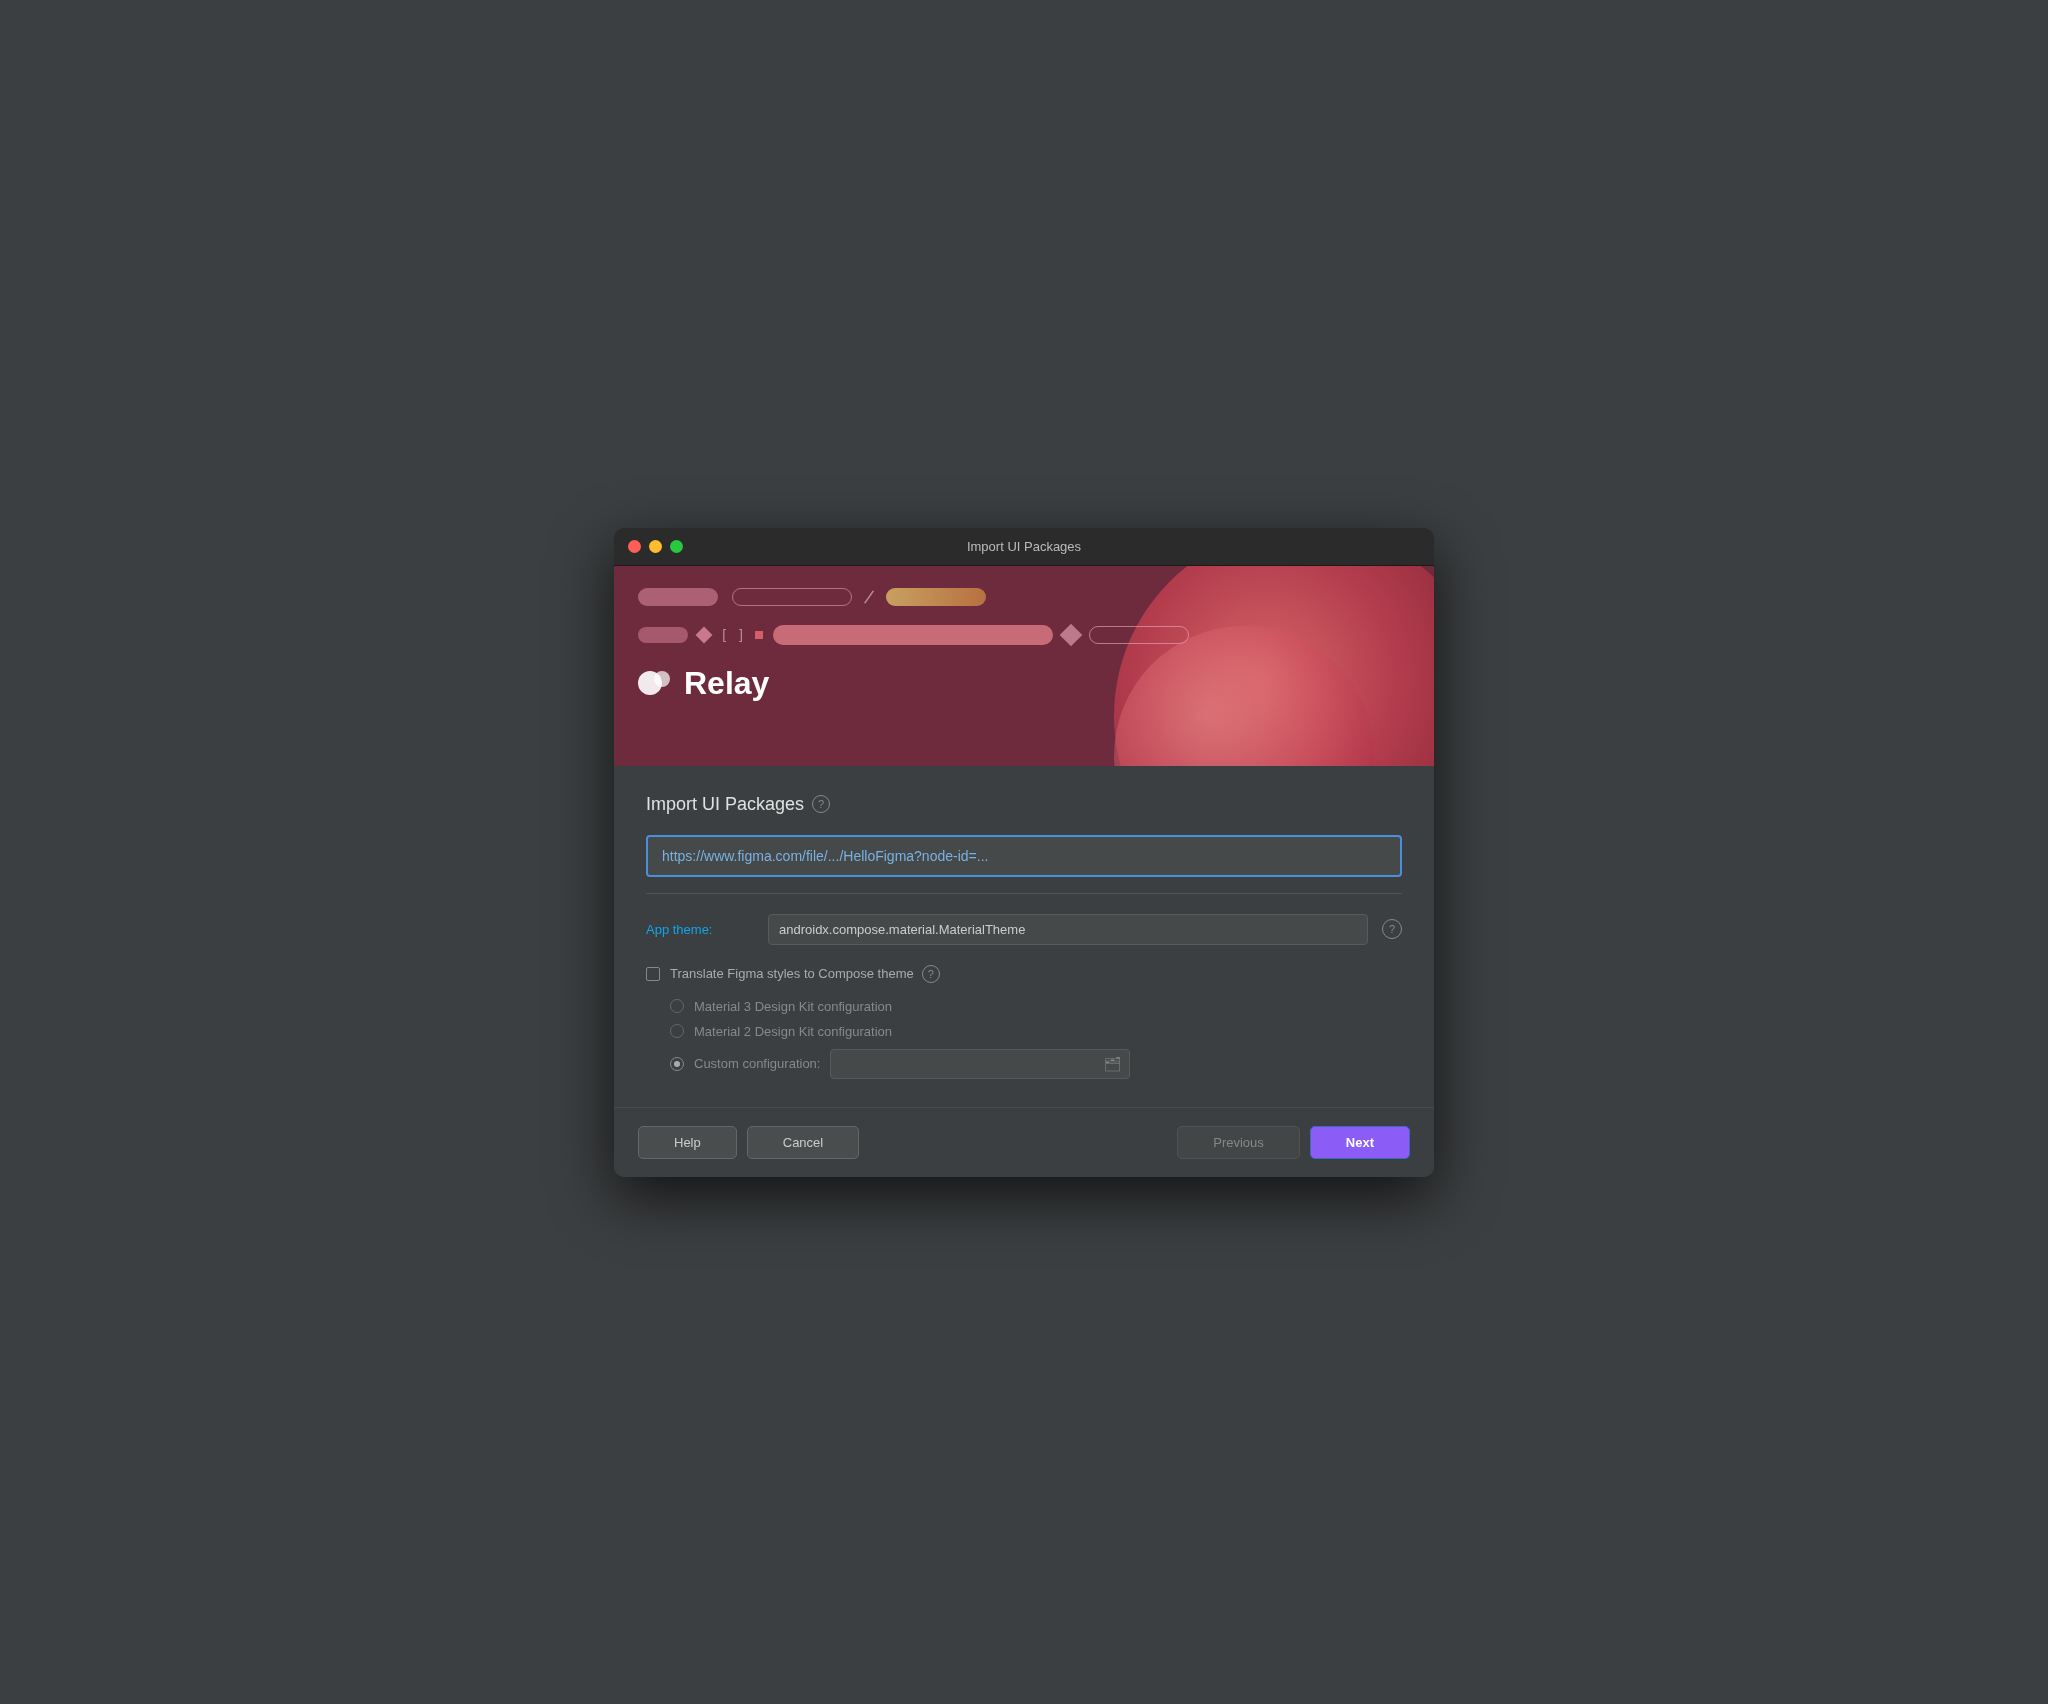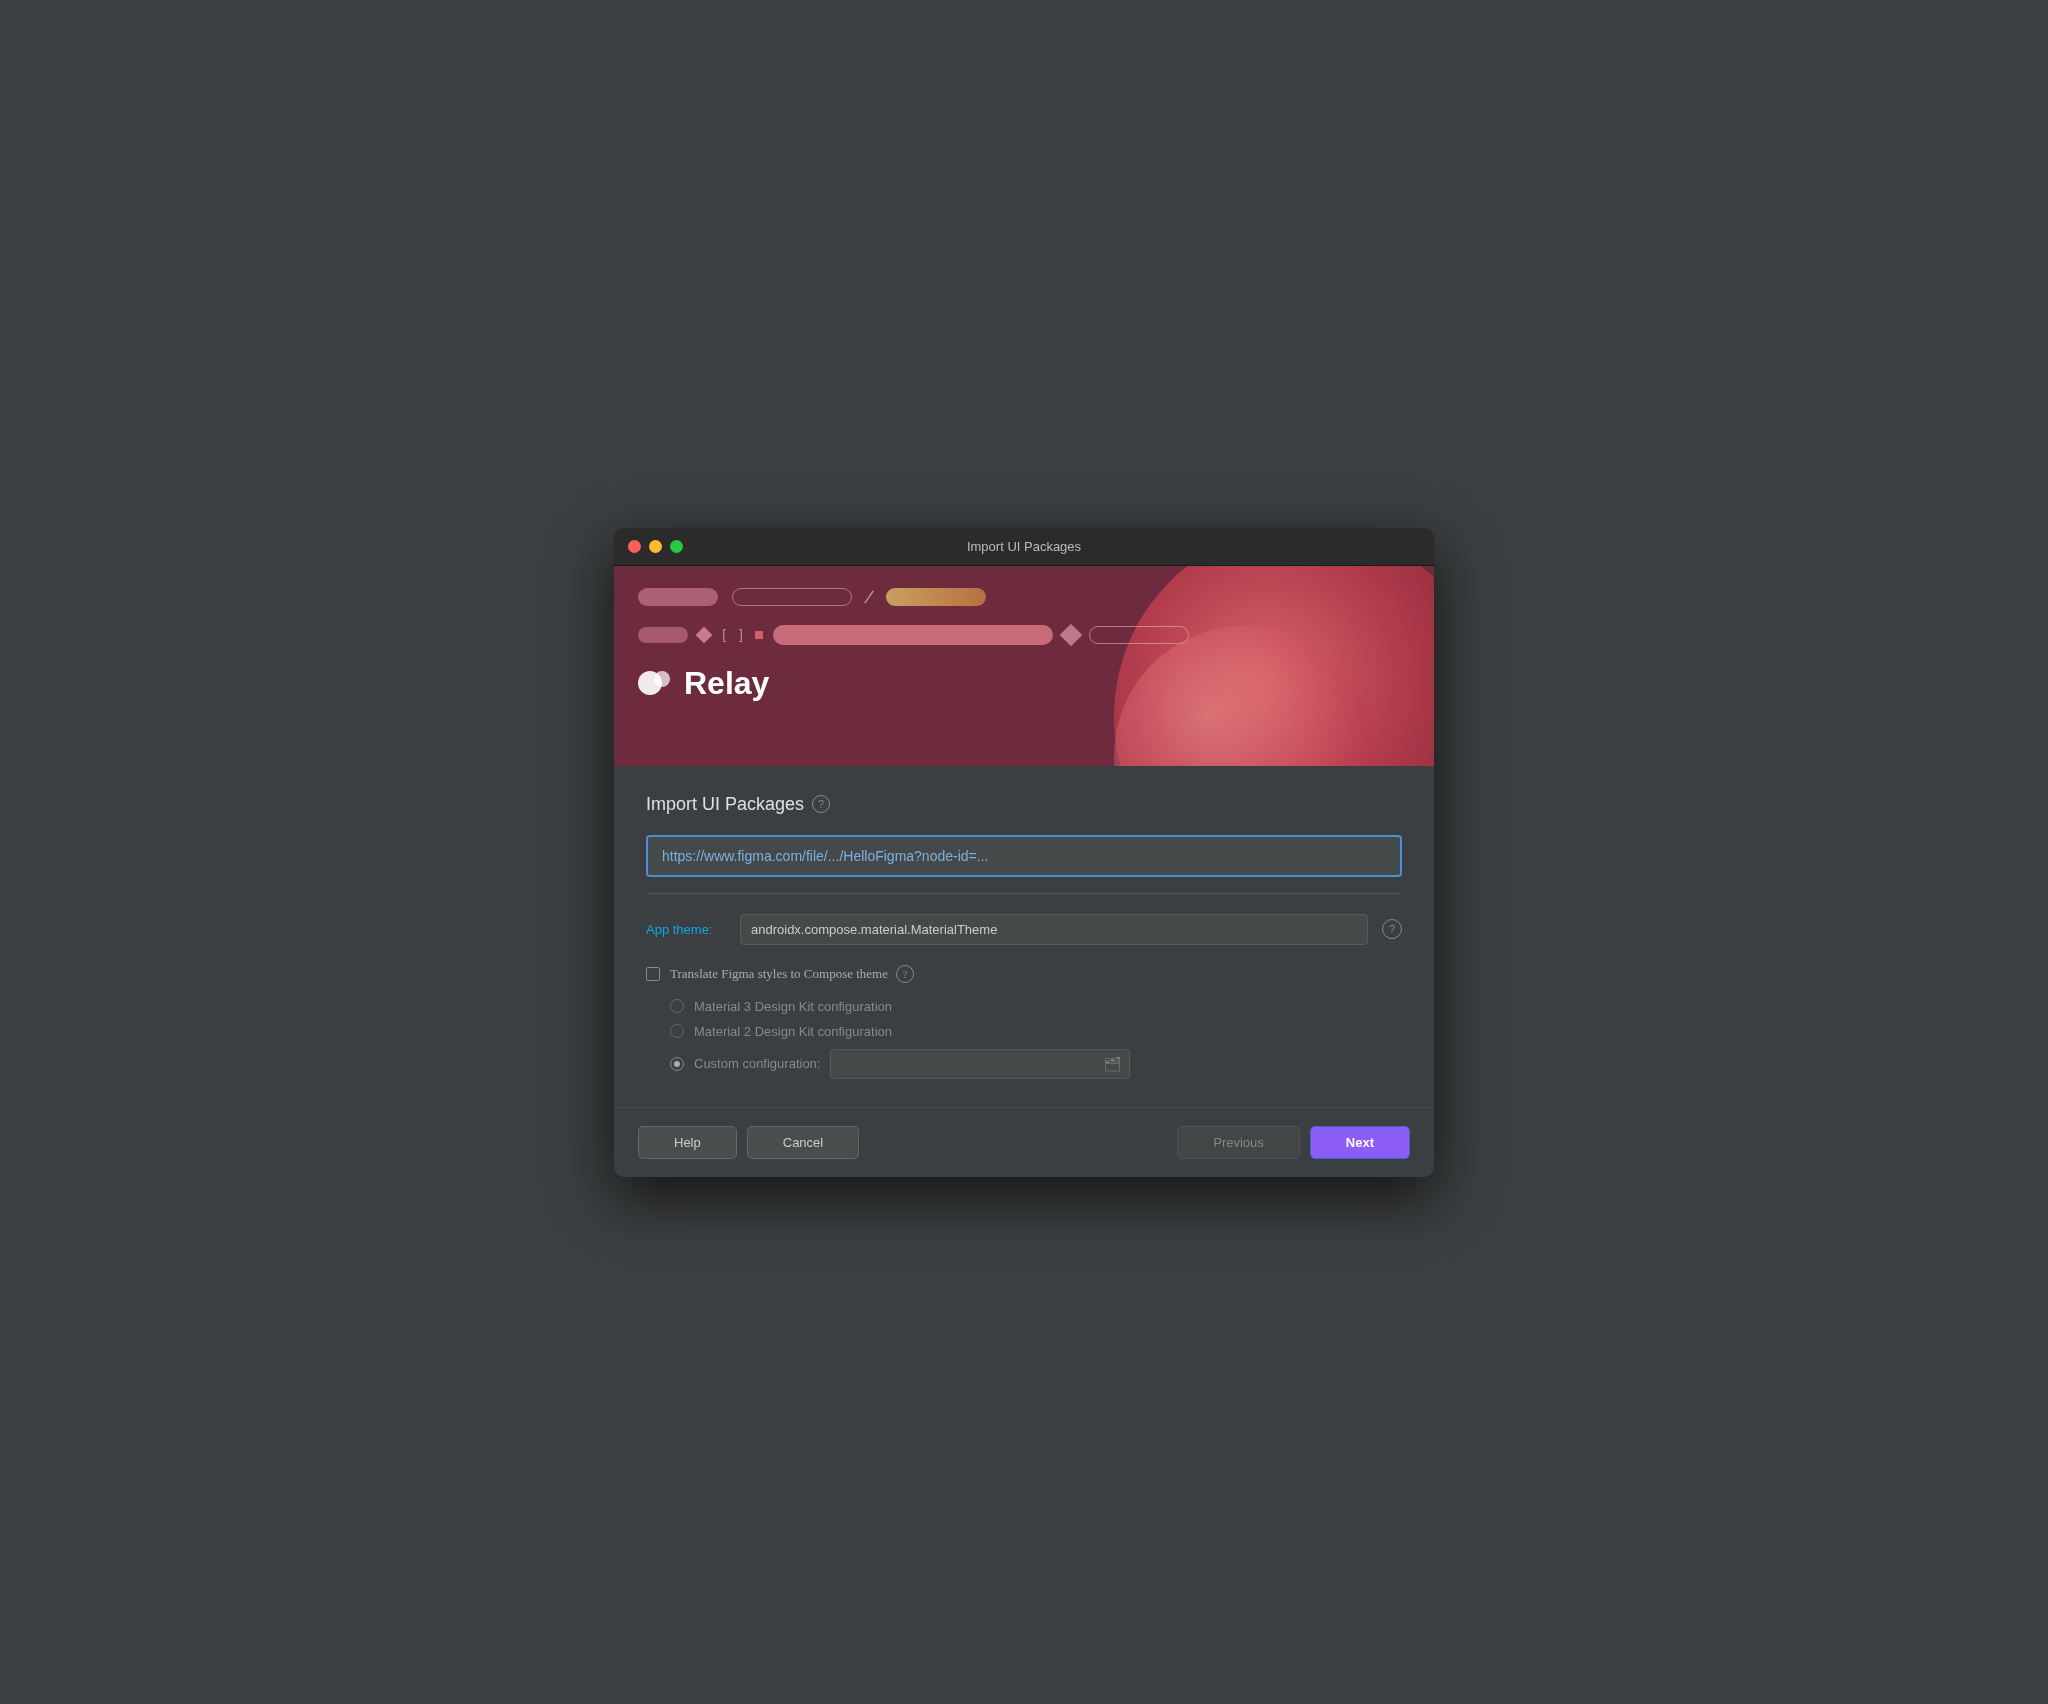--- a/index.html
+++ b/index.html
@@ -251,41 +251,41 @@
     }
 
     .app-theme-input {
       flex: 1;
       background: #45494a;
       border: 1px solid #5a5a5a;
       border-radius: 4px;
       padding: 7px 10px;
       color: #ccc;
       font-size: 13px;
+      margin-left: 28px;
     }
 
     .app-theme-help {
       width: 20px;
       height: 20px;
       border-radius: 50%;
       border: 1.5px solid #888;
       color: #888;
       font-size: 11px;
       display: flex;
       align-items: center;
       justify-content: center;
       cursor: pointer;
     }
 
     .translate-row {
       display: flex;
       align-items: center;
       gap: 10px;
       margin-bottom: 16px;
-      font-family: Liberation Serif, serif;
     }
 
     .checkbox {
       width: 14px;
       height: 14px;
       border: 1.5px solid #888;
       border-radius: 2px;
       background: transparent;
       cursor: pointer;
     }

